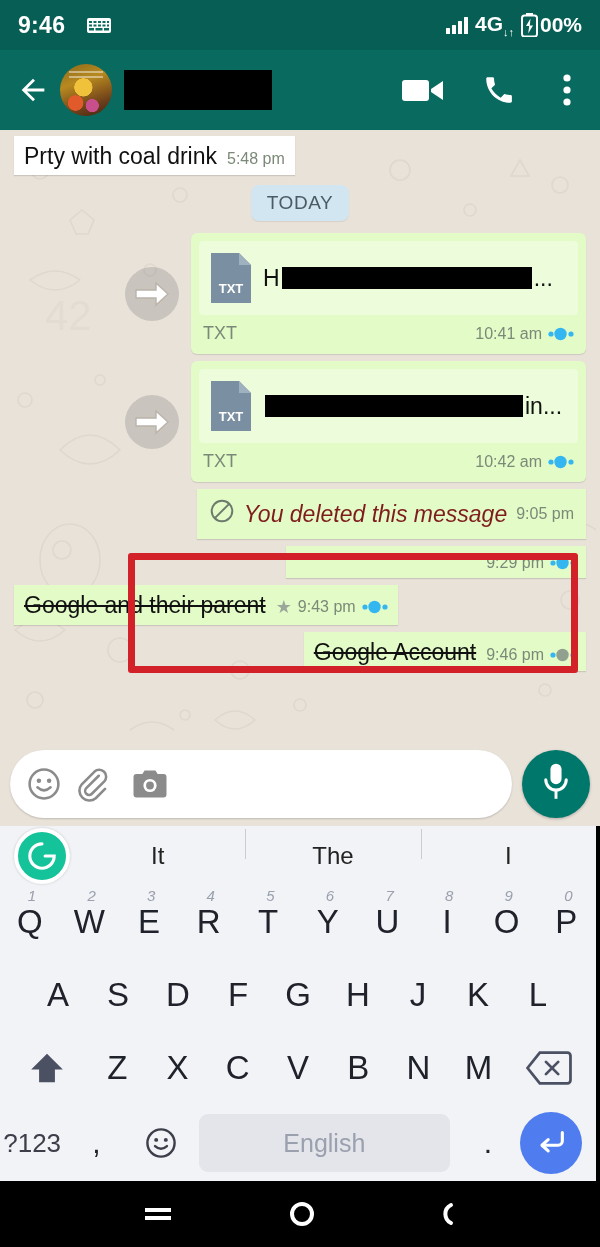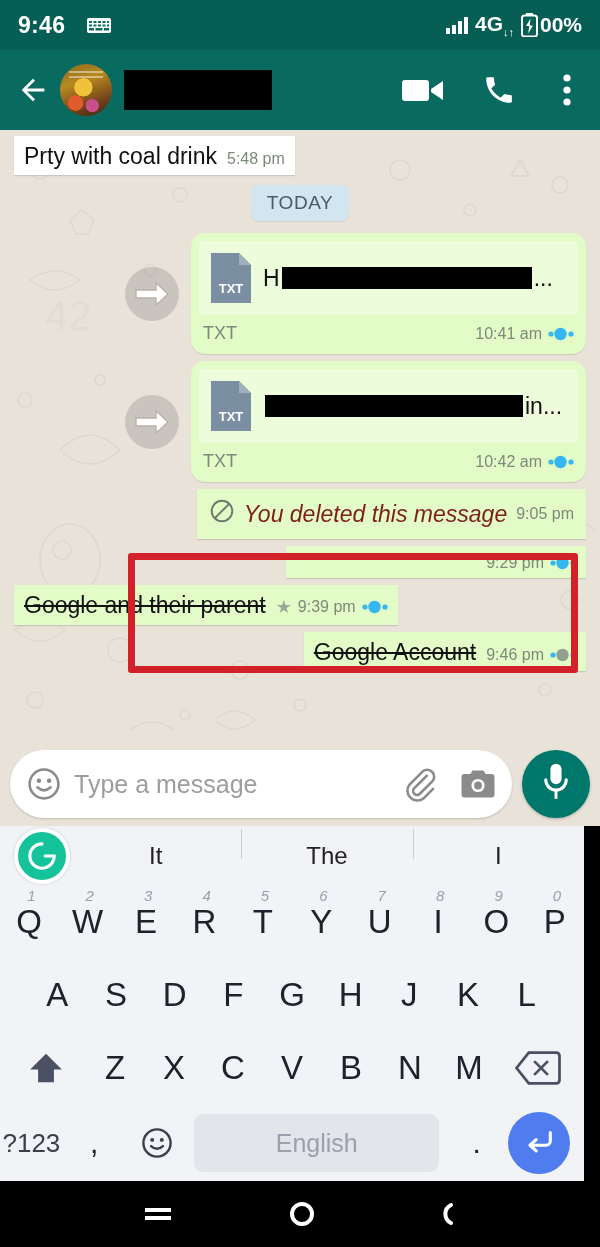--- a/index.html
+++ b/index.html
@@ -100,21 +100,21 @@
     padding: 7px 16px; border-radius: 8px; box-shadow: 0 1px 1px rgba(0,0,0,.08);
   }
 
   
   .fwd-row { display:flex; align-items:center; gap:12px; padding: 0 14px; margin-bottom:7px; justify-content:flex-end; z-index:2; position:relative;}
   .fwd-badge {
     width: 54px; height: 54px; border-radius: 50%;
     background: rgba(120,120,120,.28);
     display:flex; align-items:center; justify-content:center; flex:0 0 auto;
   }
-  .doc-bubble { background:#e3fbc7; border-radius:14px; padding:8px; width: 395px; box-shadow:0 1px 1px rgba(0,0,0,.12); }
+  .doc-bubble { background:#e3fbc7; border-radius:6px; padding:8px; width: 395px; box-shadow:0 1px 1px rgba(0,0,0,.12); }
   .doc-inner {
     background: rgba(255,255,255,.35); border-radius:4px; padding: 10px 10px;
     display:flex; align-items:center; gap:10px; min-height: 64px;
   }
   .doc-ico { width: 44px; height: 54px; flex:0 0 auto; }
   .doc-title { font-size: 23px; color:#111; display:flex; align-items:center; gap:2px; overflow:hidden; white-space:nowrap; }
   .doc-redact { display:inline-block; height:22px; background:#000; vertical-align:middle; }
   .doc-foot { display:flex; justify-content:space-between; align-items:center; padding: 8px 4px 2px; }
   .doc-foot .ext { font-size:18px; color:#7b8a78; }
 
@@ -142,21 +142,21 @@
   .placeholder { flex:1 1 auto; color:#9d9d9d; font-size:25px; }
   .pill-ico { flex:0 0 auto; display:flex; align-items:center; }
   .mic-btn {
     width: 68px; height: 68px; border-radius:50%; background:#00776b;
     display:flex; align-items:center; justify-content:center; flex:0 0 auto;
     box-shadow: 0 1px 3px rgba(0,0,0,.25);
   }
 
   
   .keyboard {
-    position:absolute; left:0; right:16px; top: 826px; height: 355px;
+    position:absolute; left:0; right:4px; top: 826px; height: 355px;
     background:#f2f3f7; display:flex; flex-direction:column;
   }
   .suggest { height: 66px; display:flex; align-items:center; position:relative; }
   .gram {
     width: 56px; height:56px; border-radius:50%; margin-left: 14px;
     background:#15c39a; display:flex; align-items:center; justify-content:center;
     border: 4px solid #fff; box-shadow: 0 0 3px rgba(0,0,0,.18); flex:0 0 auto;
   }
   .sug-wrap { flex:1 1 auto; display:flex; align-items:center; }
   .sug { flex:1 1 0; text-align:center; font-size:24px; color:#222; position:relative; }
@@ -444,21 +444,21 @@
         </div>
       </div>
     </div>
 
     <div class="row out" style="justify-content:flex-start; ">
       <div class="bubble out">
         <div class="txt-line">
           <span class="msg-text strike">Google and their parent</span>
           <span class="meta">
             <span class="star">★</span>
-            <span>9:39 pm</span>
+            <span>9:43 pm</span>
             <span class="ticks">
               <svg width="26" height="14" viewBox="0 0 26 14">
                   <circle cx="3" cy="7" r="2.6" fill="#34b7f1"></circle>
                   <circle cx="12.5" cy="7" r="6.2" fill="#34b7f1"></circle>
                   <circle cx="23" cy="7" r="2.6" fill="#34b7f1"></circle>
                 </svg>
             </span>
           </span>
         </div>
       </div>
@@ -488,21 +488,20 @@
   <div class="inputbar">
     <div class="inputpill">
       <span class="pill-ico">
         <svg width="36" height="36" viewBox="0 0 24 24">
             <circle cx="12" cy="12" r="9.6" fill="none" stroke="#8b8b8b" stroke-width="1.7"></circle>
             <circle cx="8.6" cy="9.8" r="1.5" fill="#8b8b8b"></circle>
             <circle cx="15.4" cy="9.8" r="1.5" fill="#8b8b8b"></circle>
             <path d="M7.6 14.2 q4.4 4 8.8 0" fill="none" stroke="#8b8b8b" stroke-width="1.7" stroke-linecap="round"></path>
           </svg>
       </span>
-      <span class="placeholder">Type a message</span>
       <span class="pill-ico">
         <svg width="36" height="36" viewBox="0 0 24 24">
             <path d="M16.5 6.5 L8.2 14.8 a2.6 2.6 0 0 0 3.7 3.7 l8.3 -8.3 a4.6 4.6 0 0 0 -6.5 -6.5 l-8.5 8.5 a6.6 6.6 0 0 0 9.3 9.3 l6.2 -6.2" fill="none" stroke="#8b8b8b" stroke-width="1.7" stroke-linecap="round"></path>
           </svg>
       </span>
       <span class="pill-ico" style="margin-left:10px;">
         <svg width="36" height="30" viewBox="0 0 24 20">
             <path d="M8.4 1 h7.2 l1.5 2.4 H21 a2 2 0 0 1 2 2 V17 a2 2 0 0 1 -2 2 H3 a2 2 0 0 1 -2 -2 V5.4 a2 2 0 0 1 2 -2 h3.9 z" fill="#8b8b8b"></path>
             <circle cx="12" cy="11" r="4.4" fill="#fff"></circle>
             <circle cx="12" cy="11" r="2.6" fill="#8b8b8b"></circle>

